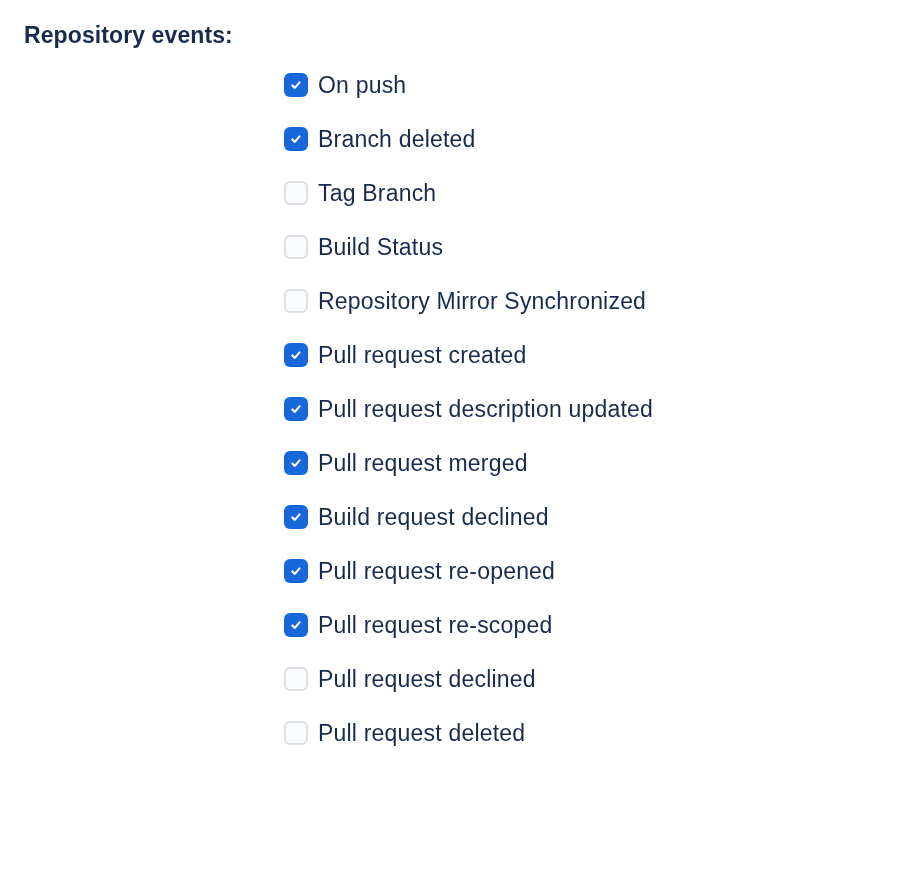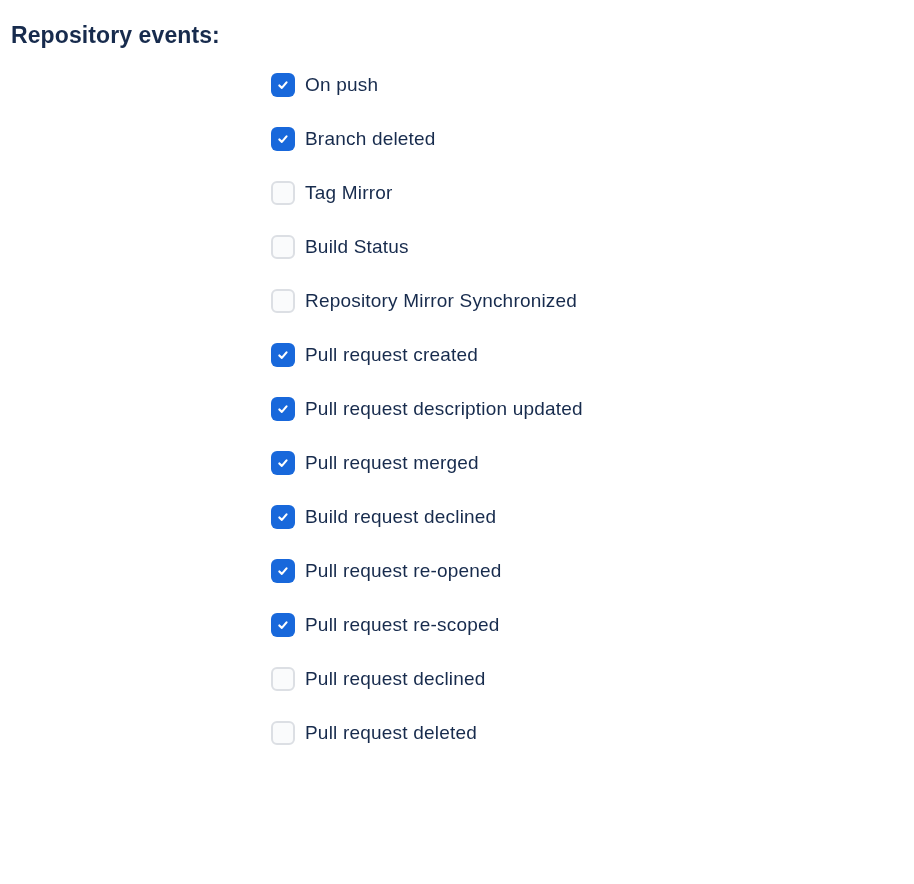--- a/index.html
+++ b/index.html
@@ -12,21 +12,21 @@
   html,body{margin:0;padding:0;}
   body{
     width:914px;
     height:884px;
     background:#ffffff;
     font-family:"Liberation Sans", sans-serif;
     color:var(--text);
     overflow:hidden;
   }
   .form{
-    padding:20px 0 0 11px;
+    padding:20px 0 0 24px;
   }
   .heading{
     margin:0;
     font-size:23px;
     line-height:30px;
     font-weight:700;
     color:var(--text);
     letter-spacing:.1px;
   }
   .section + .section .heading{
@@ -54,21 +54,21 @@
     justify-content:center;
   }
   .cb.checked{
     background:var(--blue);
   }
   .cb.unchecked{
     background:var(--cb-unchecked-bg);
     border:2px solid var(--cb-unchecked-border);
   }
   .lbl{
-    font-size:19px;
+    font-size:23px;
     line-height:24px;
     letter-spacing:.2px;
     color:var(--text);
   }
 </style>
 </head>
 <body>
 
 <div class="form" id="form">
   <section class="section">
@@ -90,21 +90,21 @@
         <path d="M6.5 12.6 L10.3 16.3 L17.3 8" fill="none" stroke="#FFFFFF" stroke-width="3.2" stroke-linecap="round" stroke-linejoin="round"></path>
       </svg>
     </span>
     <span class="lbl">Branch deleted</span>
   </label>
 
   <label class="row">
     <span class="cb unchecked" role="checkbox" aria-checked="false">
       
     </span>
-    <span class="lbl">Tag Mirror</span>
+    <span class="lbl">Tag Branch</span>
   </label>
 
   <label class="row">
     <span class="cb unchecked" role="checkbox" aria-checked="false">
       
     </span>
     <span class="lbl">Build Status</span>
   </label>
 
   <label class="row">

